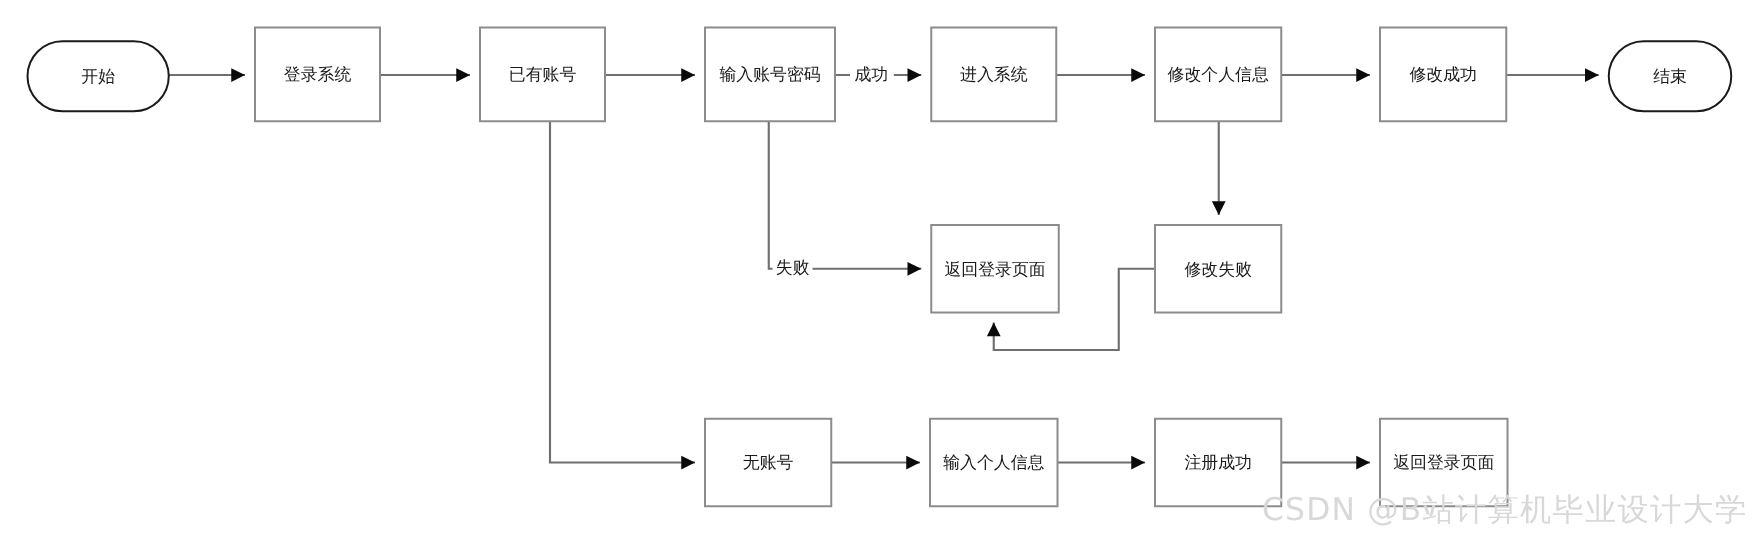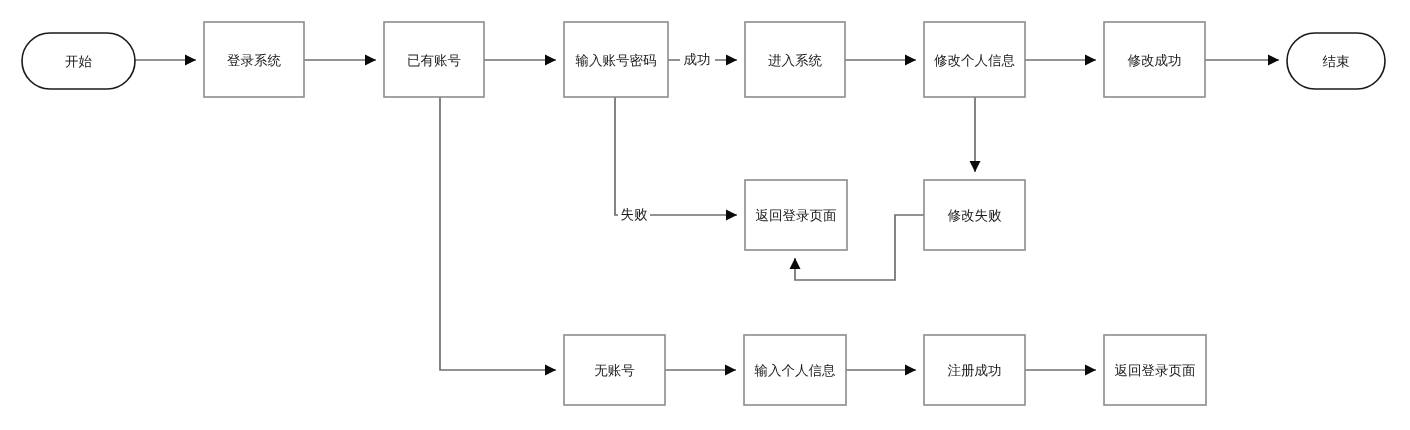--- a/index.html
+++ b/index.html
@@ -189,14 +189,15 @@
           <rect x="924" y="335" width="101" height="70" rx="0" ry="0" class="node-rect"></rect>
           <text x="974.5" y="371" class="node-label">注册成功</text>
         </g>
         <g>
           <rect x="1104" y="335" width="102" height="70" rx="0" ry="0" class="node-rect"></rect>
           <text x="1155" y="371" class="node-label">返回登录页面</text>
         </g>
       </g>
   </svg>
 
+  <div id="watermark">CSDN @B站计算机毕业设计大学</div>
 
 </div>
 
 </body></html>

